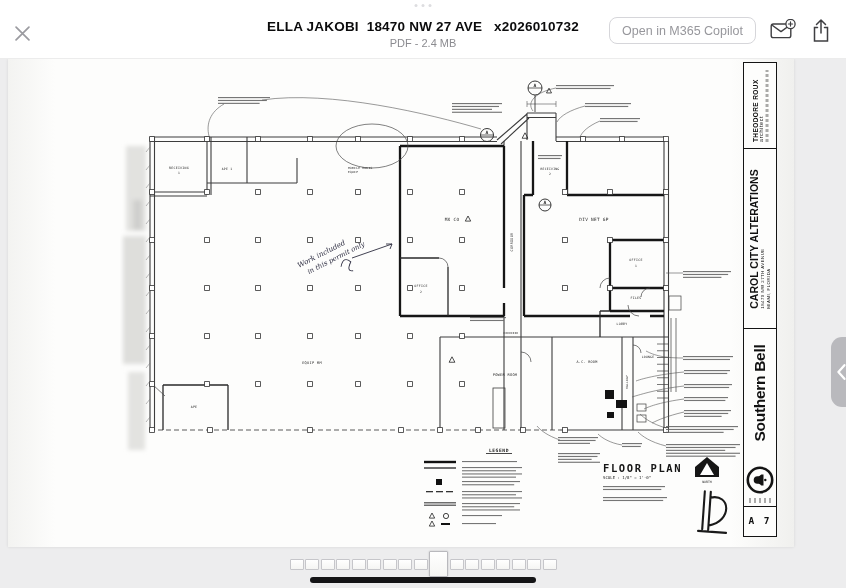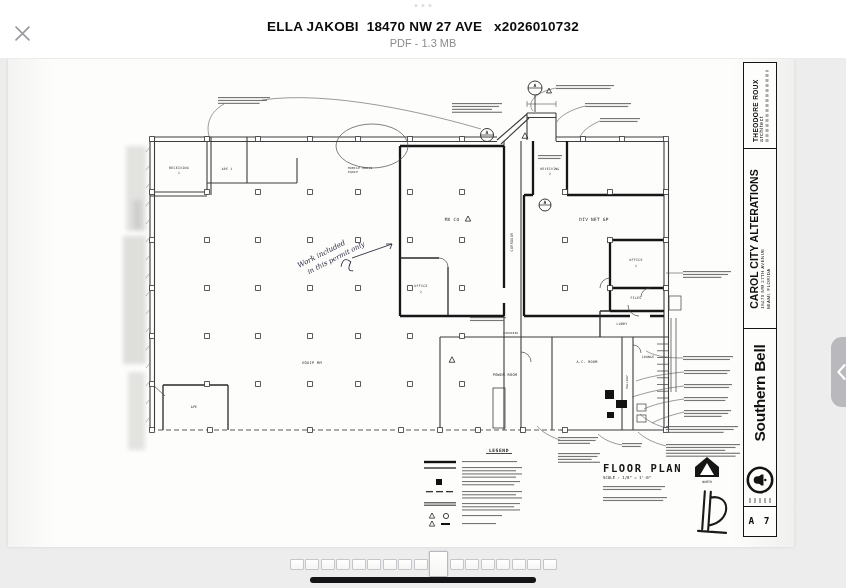--- a/index.html
+++ b/index.html
@@ -76,21 +76,38 @@
     </div>
 
   <header class="topbar">
     <button class="closebtn">
       <svg width="15" height="15" viewBox="0 0 14 14">
         <path d="M1,1 L13,13 M13,1 L1,13" stroke="#9b9ba0" stroke-width="1.6" stroke-linecap="round" fill="none"></path>
       </svg>
     </button>
     <div class="titles">
       <div class="title">ELLA JAKOBI  18470 NW 27 AVE   x2026010732</div>
-      <div class="subtitle">PDF - 1.3 MB</div>
+      <div class="subtitle">PDF - 2.4 MB</div>
+    </div>
+    <div class="actions">
+      <button class="copilot">Open in M365 Copilot</button>
+      <button class="iconbtn">
+        <svg width="26" height="24" viewBox="0 0 26 24">
+          <rect x="1.2" y="5" width="19.6" height="13.6" rx="2.2" fill="none" stroke="#3f3f42" stroke-width="1.4"></rect>
+          <path d="M2.2,6.2 L11,12.6 L19.8,6.2" fill="none" stroke="#3f3f42" stroke-width="1.4" stroke-linejoin="round"></path>
+          <circle cx="20.5" cy="5" r="4.6" fill="#fff" stroke="#3f3f42" stroke-width="1.3"></circle>
+          <path d="M20.5,2.9 V7.1 M18.4,5 H22.6" stroke="#3f3f42" stroke-width="1.2" stroke-linecap="round"></path>
+        </svg>
+      </button>
+      <button class="iconbtn">
+        <svg width="22" height="26" viewBox="0 0 22 26">
+          <path d="M11,2 V15 M6.5,6.5 L11,2 L15.5,6.5" fill="none" stroke="#3f3f42" stroke-width="1.5" stroke-linecap="round" stroke-linejoin="round"></path>
+          <path d="M7.5,9.5 H4.5 V23 H17.5 V9.5 H14.5" fill="none" stroke="#3f3f42" stroke-width="1.5" stroke-linecap="round"></path>
+        </svg>
+      </button>
     </div>
   </header>
 
   <div class="viewer">
     <div class="pagebg"></div>
   </div>
 
   <svg id="plan" viewBox="0 0 846 588">
     <defs>
         <filter id="b">

